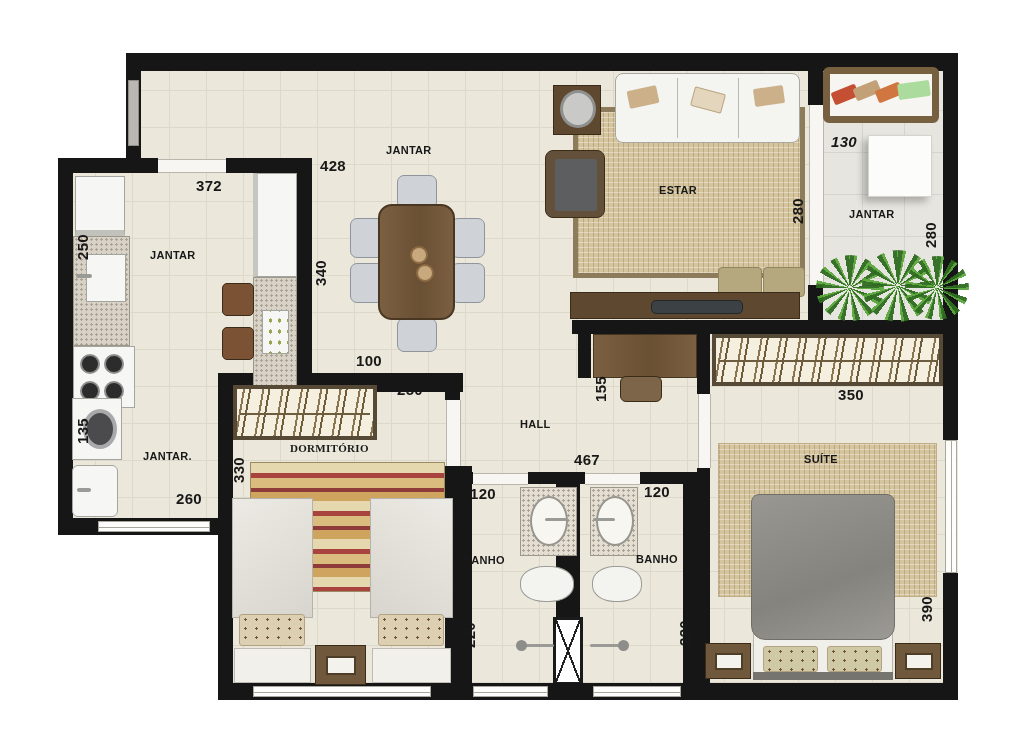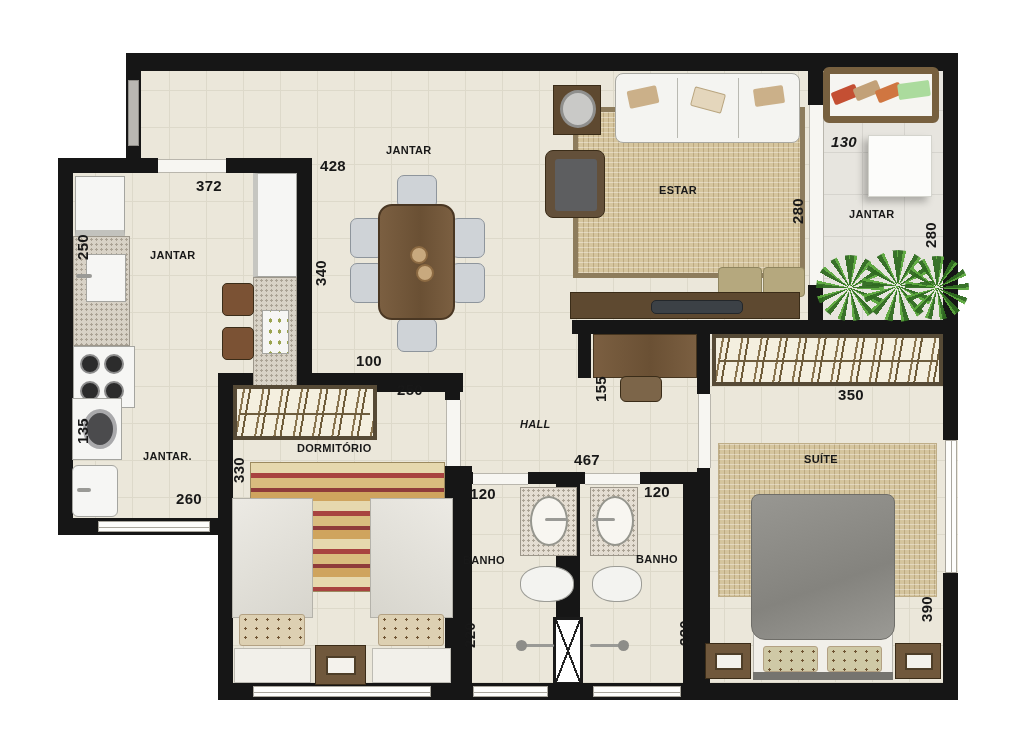--- a/index.html
+++ b/index.html
@@ -239,25 +239,25 @@
   <div class="abs label vlabel" style="left:789px;top:198px;">280</div>
 
   <div class="abs label room-label" style="left:849px;top:208px;">JANTAR</div>
   <div class="abs label" style="left:831px;top:133px;font-style:italic;">130</div>
   <div class="abs label vlabel" style="left:922px;top:222px;">280</div>
 
   <div class="abs label room-label" style="left:143px;top:450px;">JANTAR.</div>
   <div class="abs label vlabel" style="left:74px;top:418px;">135</div>
   <div class="abs label" style="left:176px;top:490px;">260</div>
 
-  <div class="abs label room-label" style="left:297px;top:442px;">DORMITÓRIO</div>
+  <div class="abs label room-label" style="left:290px;top:442px;font-family:Liberation Serif, serif;">DORMITÓRIO</div>
   <div class="abs label" style="left:397px;top:381px;">250</div>
   <div class="abs label vlabel" style="left:230px;top:457px;">330</div>
 
-  <div class="abs label room-label" style="left:520px;top:418px;font-style:italic;">HALL</div>
+  <div class="abs label room-label" style="left:520px;top:418px;">HALL</div>
   <div class="abs label" style="left:574px;top:451px;">467</div>
   <div class="abs label vlabel" style="left:592px;top:376px;">155</div>
 
   <div class="abs label room-label" style="left:463px;top:554px;">BANHO</div>
   <div class="abs label" style="left:470px;top:485px;">120</div>
   <div class="abs label vlabel" style="left:461px;top:622px;">220</div>
 
   <div class="abs label room-label" style="left:636px;top:553px;">BANHO</div>
   <div class="abs label" style="left:644px;top:483px;">120</div>
   <div class="abs label vlabel" style="left:676px;top:620px;">220</div>

